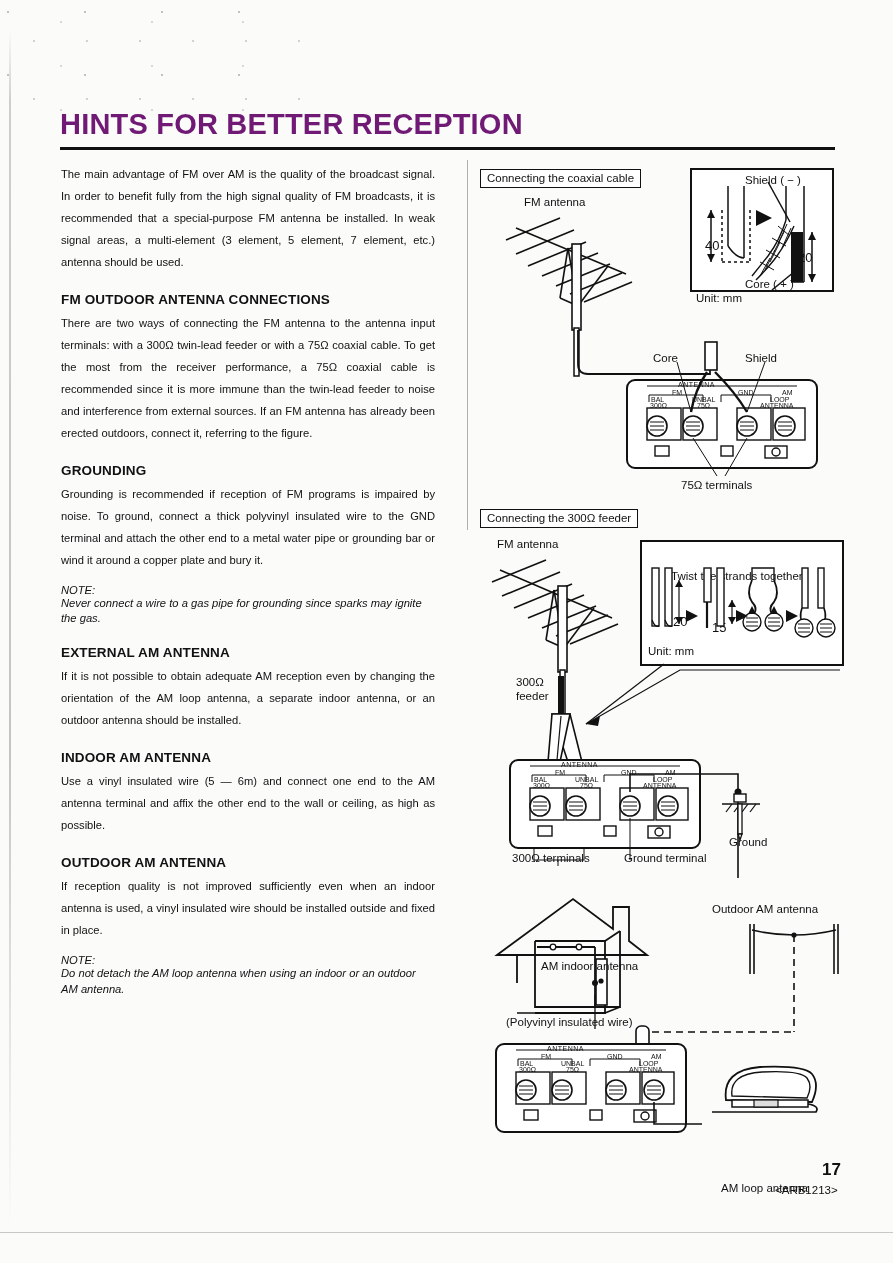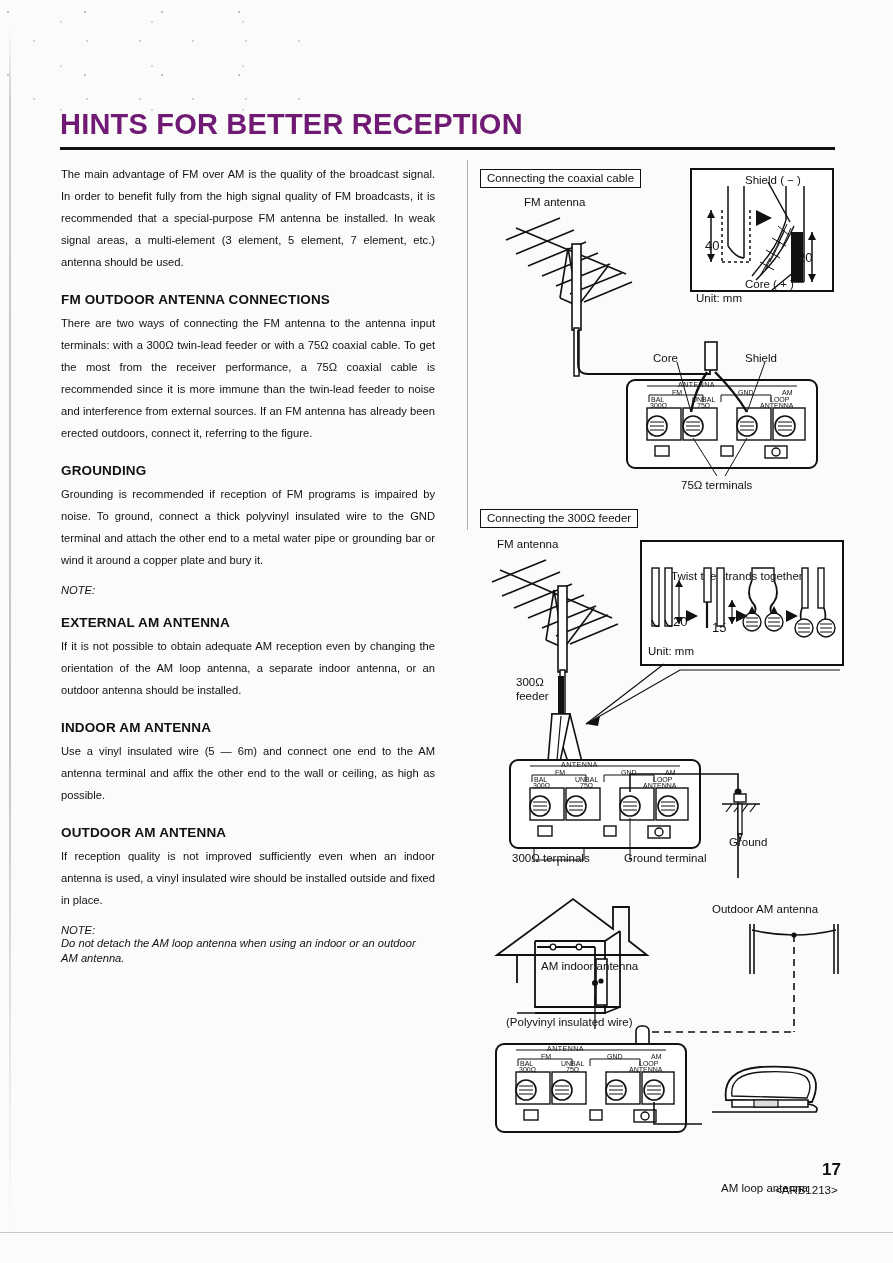--- a/index.html
+++ b/index.html
@@ -83,20 +83,21 @@
 
     <div>
       <h2 class="h2 sp">FM OUTDOOR ANTENNA CONNECTIONS</h2>
       <p class="body">There are two ways of connecting the FM antenna to the antenna input terminals: with a 300Ω twin-lead feeder or with a 75Ω coaxial cable. To get the most from the receiver performance, a 75Ω coaxial cable is recommended since it is more immune than the twin-lead feeder to noise and interference from external sources. If an FM antenna has already been erected outdoors, connect it, referring to the figure.</p>
     </div>
 
     <div>
       <h2 class="h2 sp">GROUNDING</h2>
       <p class="body">Grounding is recommended if reception of FM programs is impaired by noise. To ground, connect a thick polyvinyl insulated wire to the GND terminal and attach the other end to a metal water pipe or grounding bar or wind it around a copper plate and bury it.</p>
       <p class="note-lab">NOTE:</p>
+      <p class="note-txt">Never connect a wire to a gas pipe for grounding since sparks may ignite the gas.</p>
     </div>
 
     <div>
       <h2 class="h2 sp">EXTERNAL AM ANTENNA</h2>
       <p class="body">If it is not possible to obtain adequate AM reception even by changing the orientation of the AM loop antenna, a separate indoor antenna, or an outdoor antenna should be installed.</p>
     </div>
 
     <div>
       <h2 class="h2 sp">INDOOR AM ANTENNA</h2>
       <p class="body">Use a vinyl insulated wire (5 — 6m) and connect one end to the AM antenna terminal and affix the other end to the wall or ceiling, as high as possible.</p>

